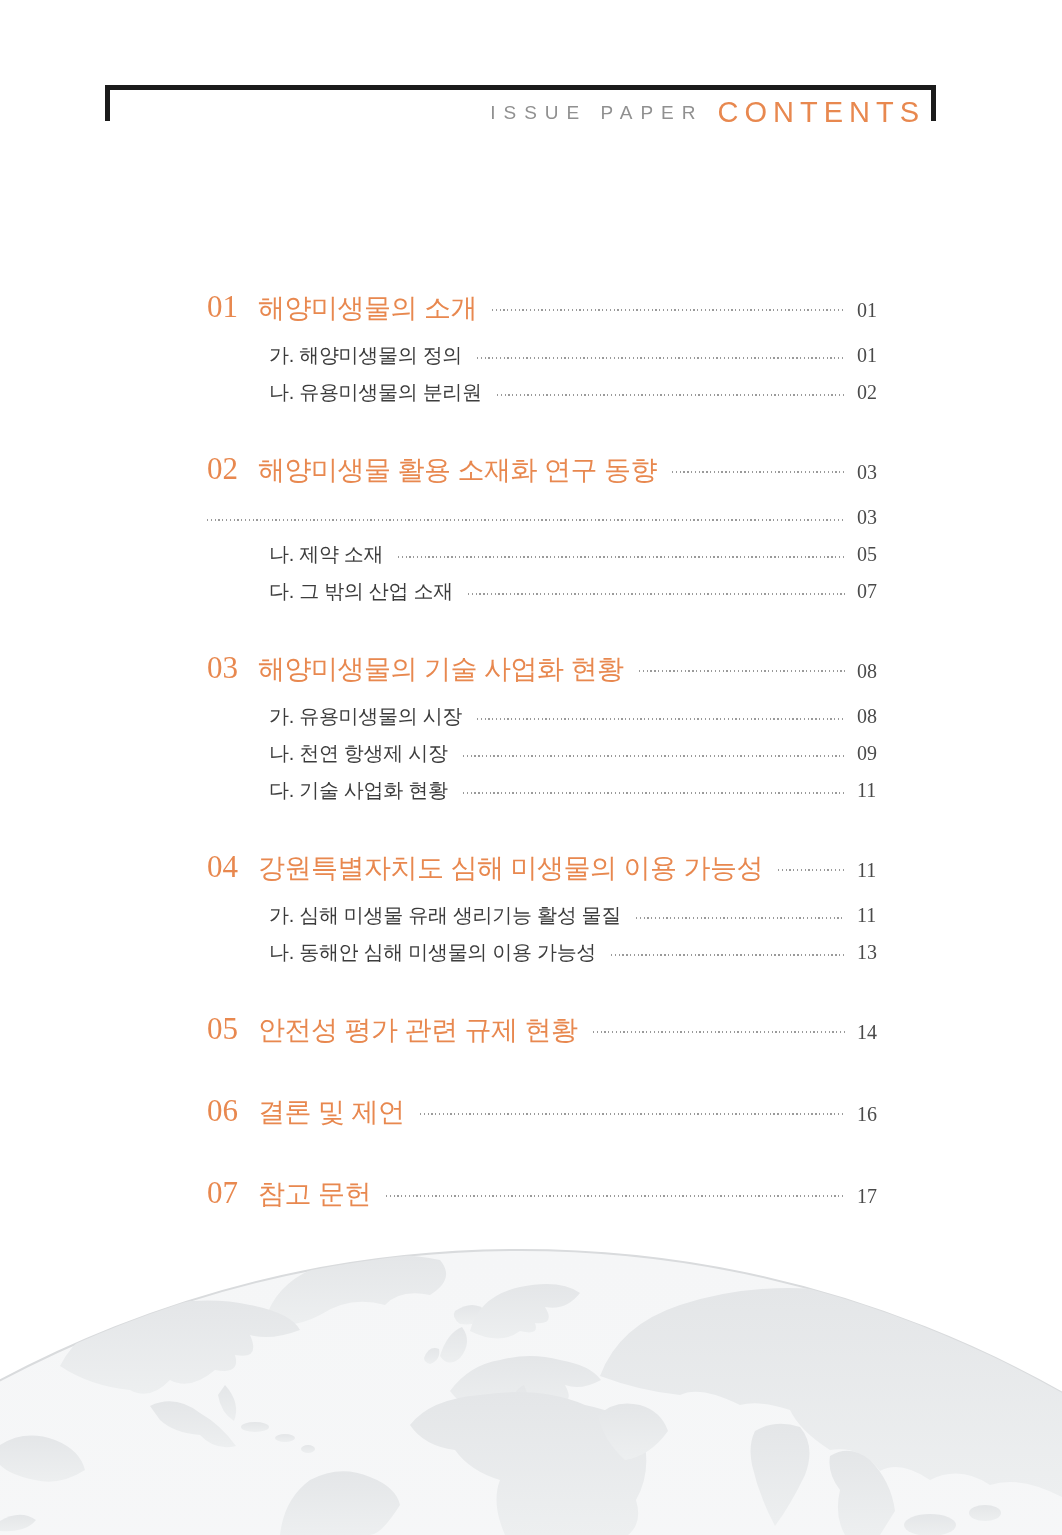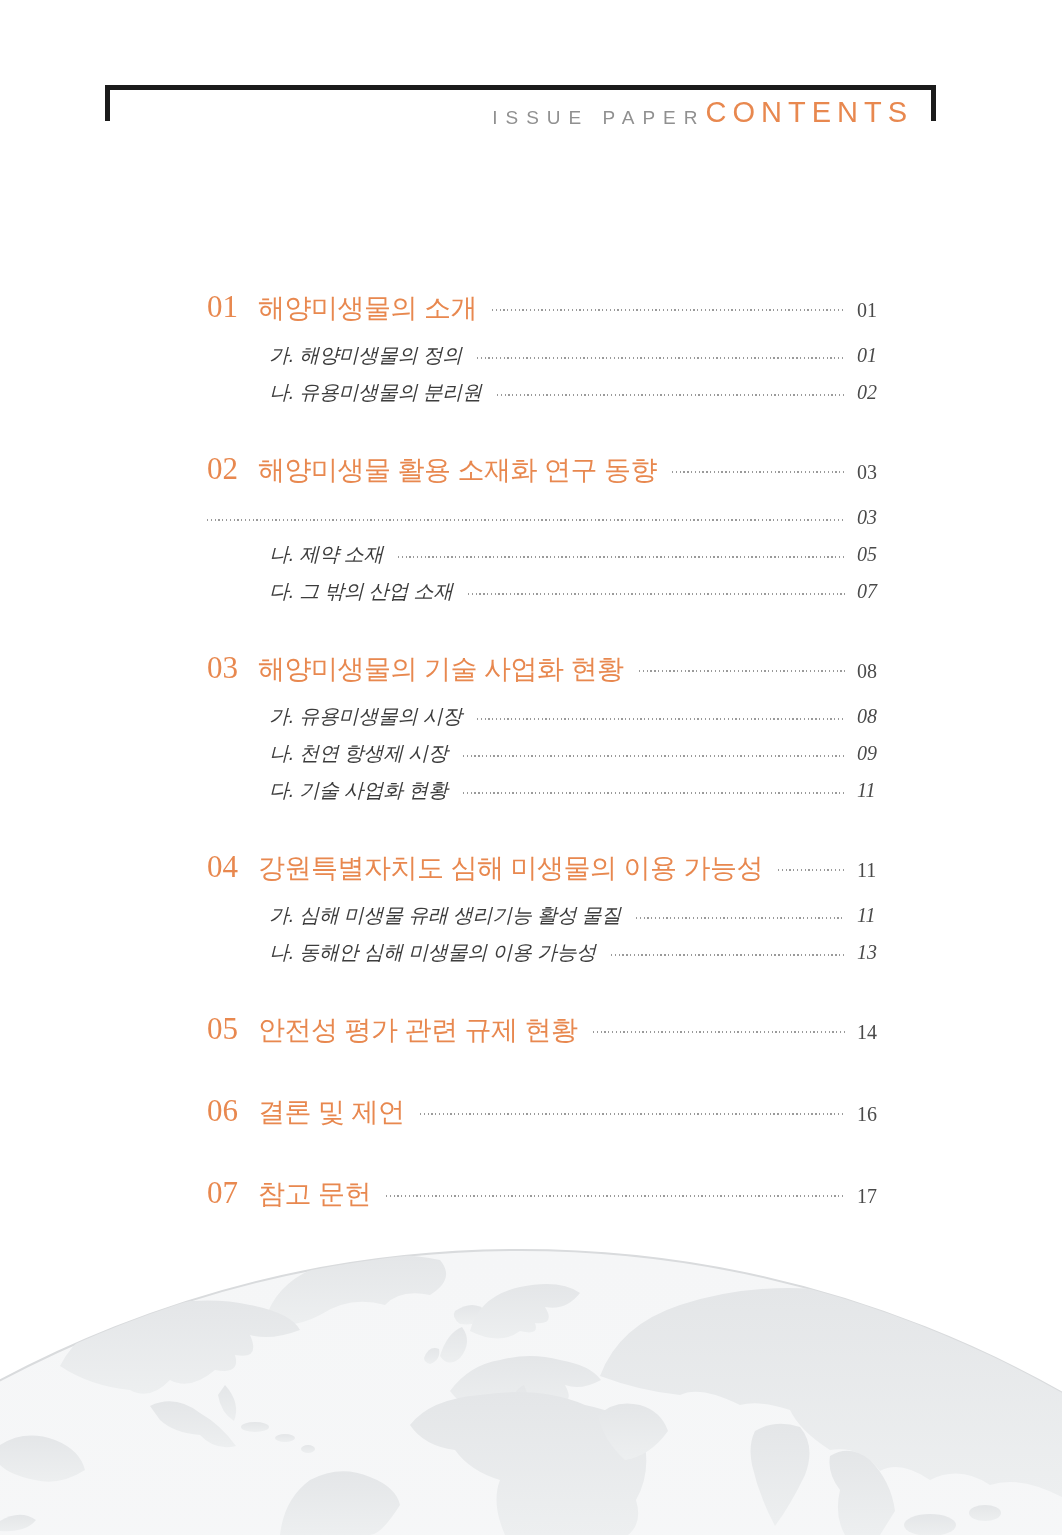--- a/index.html
+++ b/index.html
@@ -14,22 +14,22 @@
   html,body{background:#ffffff;}
   body{
     width:1062px;height:1535px;position:relative;overflow:hidden;
     font-family:"Liberation Sans","DejaVu Sans",sans-serif;
   }
   
   .frame-top{position:absolute;left:105px;top:85px;width:831px;height:5px;background:var(--frame);}
   .frame-left{position:absolute;left:105px;top:85px;width:5px;height:36px;background:var(--frame);}
   .frame-right{position:absolute;left:931px;top:85px;width:5px;height:36px;background:var(--frame);}
   .header-text{
-    position:absolute;top:96px;right:149px;
-    display:flex;align-items:flex-end;white-space:nowrap;
+    position:absolute;top:96px;right:137px;
+    display:flex;align-items:center;gap:14px;white-space:nowrap;
   }
   .issue-paper{
     font-size:19px;letter-spacing:8px;color:var(--header-gray);font-weight:400;
   }
   .contents-title{
     font-size:29px;letter-spacing:6px;color:var(--accent);font-weight:400;
   }
   
   .toc{position:absolute;left:207px;top:287px;width:680px;}
   .toc-section{margin-top:38px;}
@@ -39,21 +39,21 @@
   .heading-row{height:40px;line-height:40px;}
   .num{
     width:51px;flex:0 0 51px;
     font-family:"Liberation Serif","DejaVu Serif",serif;
     font-size:31px;color:var(--accent);font-weight:400;
   }
   .title{
     font-size:27px;font-weight:400;color:var(--accent);
     letter-spacing:-0.5px;margin-right:15px;white-space:nowrap;
   }
-  .subs{margin-top:10px;font-style:italic;}
+  .subs{margin-top:10px;}
   .sub-row{height:37px;line-height:37px;}
   .sub-label{
     margin-left:62px;font-size:20px;color:var(--sub-text);
     margin-right:15px;white-space:nowrap;letter-spacing:-0.3px;
   }
   .leader{flex:1 1 auto;align-self:stretch;position:relative;}
   .leader::after{
     content:"";position:absolute;left:0;right:0;top:55%;height:2px;
     background:repeating-linear-gradient(to right,var(--leader) 0,var(--leader) 1.3px,transparent 1.3px,transparent 3.8px);
   }

